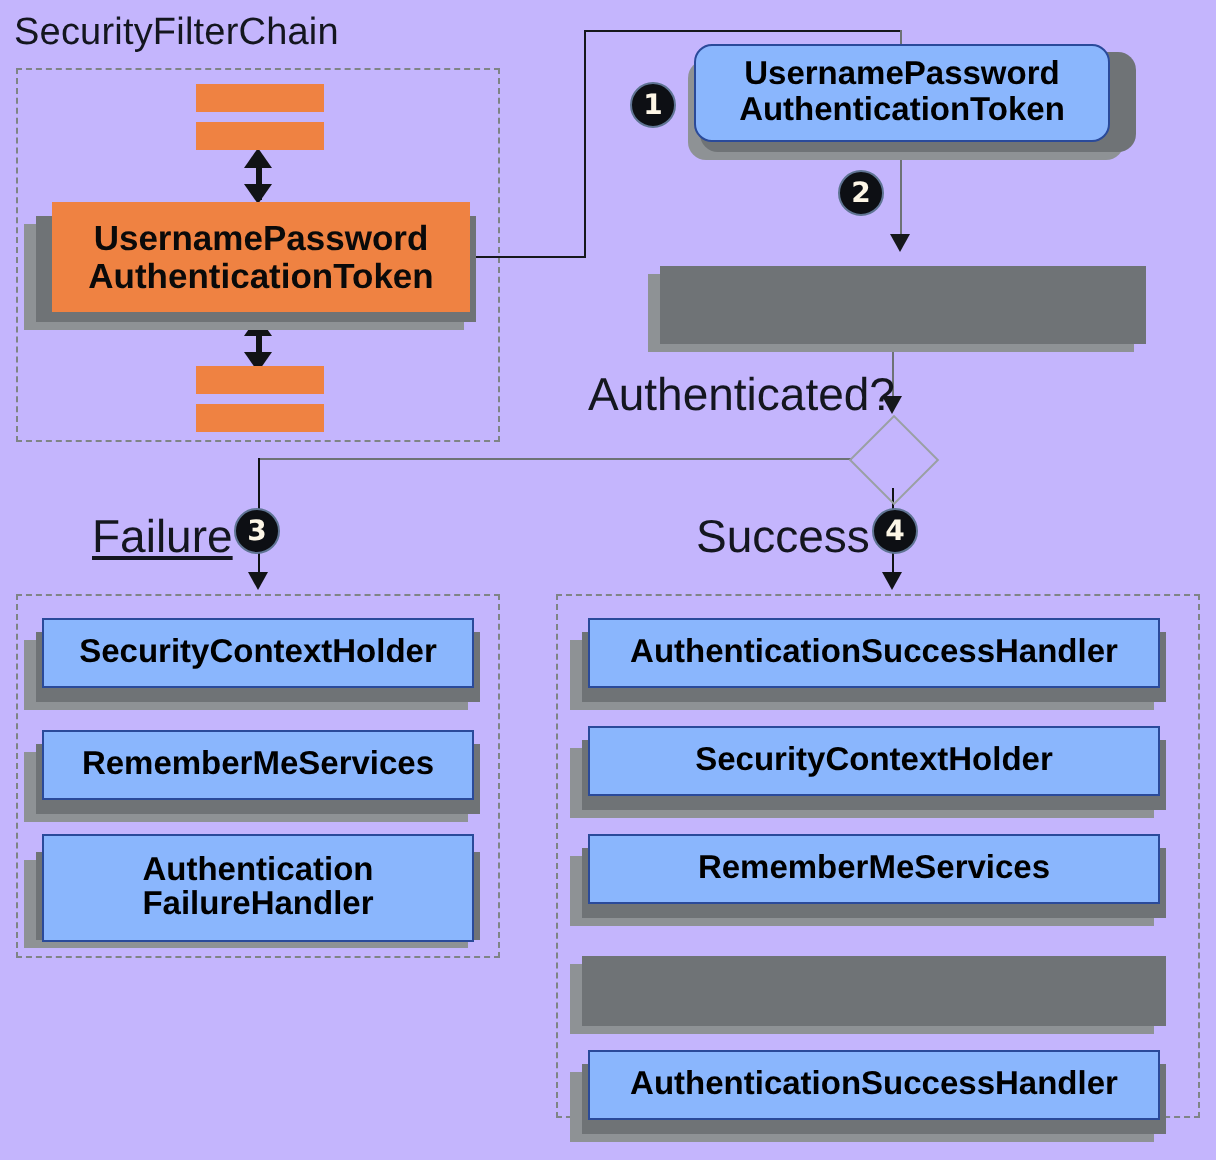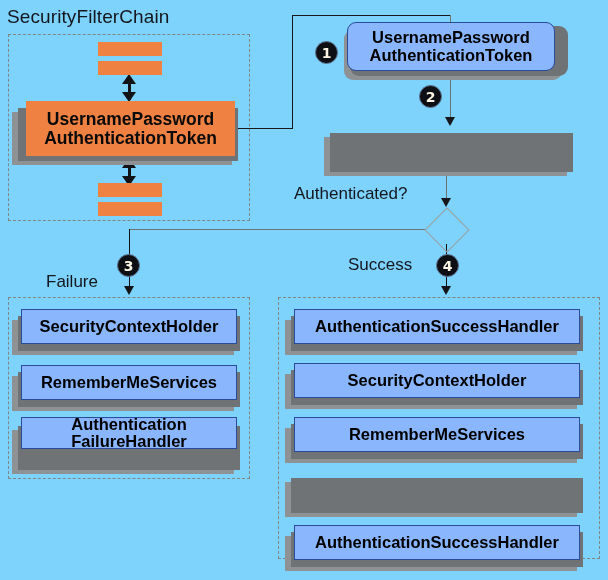--- a/index.html
+++ b/index.html
@@ -4,21 +4,21 @@
 <style>
   html, body {
     margin: 0;
     padding: 0;
     background: #373a3d;
   }
   #canvas {
     position: relative;
     width: 608px;
     height: 580px;
-    background: #7dd3fc;
+    background: #c4b5fd;
     font-family: "Liberation Sans", sans-serif;
     overflow: hidden;
   }
 
   
   .abs { position: absolute; box-sizing: border-box; }
 
   
   .group {
     border: 1px dashed #7f8486;
@@ -145,21 +145,21 @@
     align-items: center;
     justify-content: center;
     z-index: 8;
     font-family: "DejaVu Sans", sans-serif;
   }
 
   
   .edge-label {
     position: absolute;
     color: #14161f;
-    font-size: 17px;
+    font-size: 23px;
     white-space: nowrap;
     z-index: 7;
   }
 </style>
 </head>
 <body>
 
 <div id="canvas">
 
   <div class="abs group-title" style="left:7px; top:6px;">SecurityFilterChain</div>
@@ -216,40 +216,40 @@
   <div class="arrow-head head-down-gray" style="left:441px; top:198px;"></div>
 
   <div class="edge-label" style="left:294px; top:184px;">Authenticated?</div>
 
   <div class="diamond" style="left:431px; top:214px;"></div>
 
   <div class="line-h gray" style="left:129px; top:229px; width:297px;"></div>
   <div class="line-v black" style="left:129px; top:229px; height:60px;"></div>
   <div class="arrow-head head-down-sm" style="left:124px; top:286px;"></div>
 
-  <div class="edge-label" style="left:46px; top:272px;">Failure</div>
+  <div class="edge-label" style="left:46px; top:255px;text-decoration:underline;">Failure</div>
   <div class="badge" style="left:117px; top:254px;">3</div>
 
   <div class="abs group" style="left:8px; top:297px; width:242px; height:182px;"></div>
 
   <div class="shadow" style="left:12px; top:320px; width:222px; height:35px;"></div>
   <div class="shadow2" style="left:18px; top:316px; width:222px; height:35px;"></div>
   <div class="abs node blue" style="left:21px; top:309px; width:216px; height:35px;">
     <div>SecurityContextHolder</div>
   </div>
 
   <div class="shadow" style="left:12px; top:376px; width:222px; height:35px;"></div>
   <div class="shadow2" style="left:18px; top:372px; width:222px; height:35px;"></div>
   <div class="abs node blue" style="left:21px; top:365px; width:216px; height:35px;">
     <div>RememberMeServices</div>
   </div>
 
   <div class="shadow" style="left:12px; top:430px; width:222px; height:44px;"></div>
   <div class="shadow2" style="left:18px; top:426px; width:222px; height:44px;"></div>
-  <div class="abs node blue" style="left:21px; top:417px; width:216px; height:32px;">
+  <div class="abs node blue" style="left:21px; top:417px; width:216px; height:54px;">
     <div>
       <div>Authentication</div>
       <div>FailureHandler</div>
     </div>
   </div>
 
   <div class="line-v black" style="left:446px; top:244px; height:46px;"></div>
   <div class="arrow-head head-down-sm" style="left:441px; top:286px;"></div>
 
   <div class="edge-label" style="left:348px; top:255px;">Success</div>

